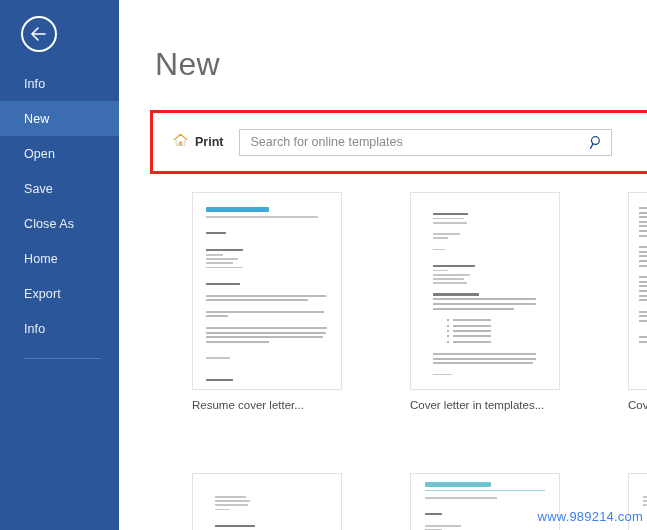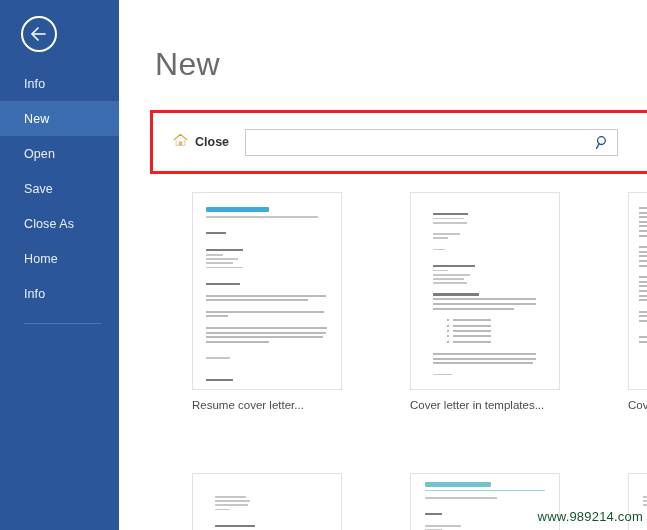--- a/index.html
+++ b/index.html
@@ -236,21 +236,21 @@
   
   .tpl.clipped { flex: 0 0 150px; }
 
   
   .watermark {
     position: absolute;
     right: 4px;
     bottom: 6px;
     font-family: "Liberation Sans", "DejaVu Sans", sans-serif;
     font-size: 13px;
-    color: #14532d;
+    color: #3b82f6;
     letter-spacing: .2px;
     white-space: nowrap;
   }
 </style>
 </head>
 <body>
 
 <div class="app">
 
   <div class="sidebar">
@@ -277,20 +277,23 @@
       <div class="nav-item">
         <span>Save</span>
       </div>
       <div class="nav-item">
         <span>Close As</span>
       </div>
       <div class="nav-item">
         <span>Home</span>
       </div>
       <div class="nav-item">
+        <span>Export</span>
+      </div>
+      <div class="nav-item">
         <span>Info</span>
       </div>
 
       <div class="nav-divider"></div>
 
     </div>
   </div>
 
   <div class="main">
 
@@ -301,24 +304,25 @@
     <div class="search-row">
 
       <div class="home-link">
         <span class="home-icon">
           <svg width="15" height="14" viewBox="0 0 15 14" aria-hidden="true">
             <path d="M1.2 6.6 L7.5 1.4 L13.8 6.6" fill="none" stroke="#d99b2e" stroke-width="1.2" stroke-linejoin="round" stroke-linecap="round"></path>
             <path d="M3.1 6.6 L3.1 12.3 L11.9 12.3 L11.9 6.6" fill="#ffffff" stroke="#c9c9c9" stroke-width="1"></path>
             <rect x="5.8" y="8.4" width="3.4" height="3.9" fill="#f0b64a"></rect>
           </svg>
         </span>
-        <span class="home-label">Close</span>
+        <span class="home-label">Print</span>
       </div>
 
       <div class="search-box">
+        <input class="search-input" type="text" placeholder="Search for online templates" value="" style="">
         <span class="search-btn">
           <svg width="15" height="15" viewBox="0 0 15 15" aria-hidden="true">
             <circle cx="6.4" cy="5.6" r="3.9" fill="none" stroke="#1f4e8c" stroke-width="1.3"></circle>
             <line x1="4.1" y1="8.6" x2="1.5" y2="13.4" stroke="#1f4e8c" stroke-width="1.3" stroke-linecap="round"></line>
           </svg>
         </span>
       </div>
     </div>
 
     <div class="grid">

